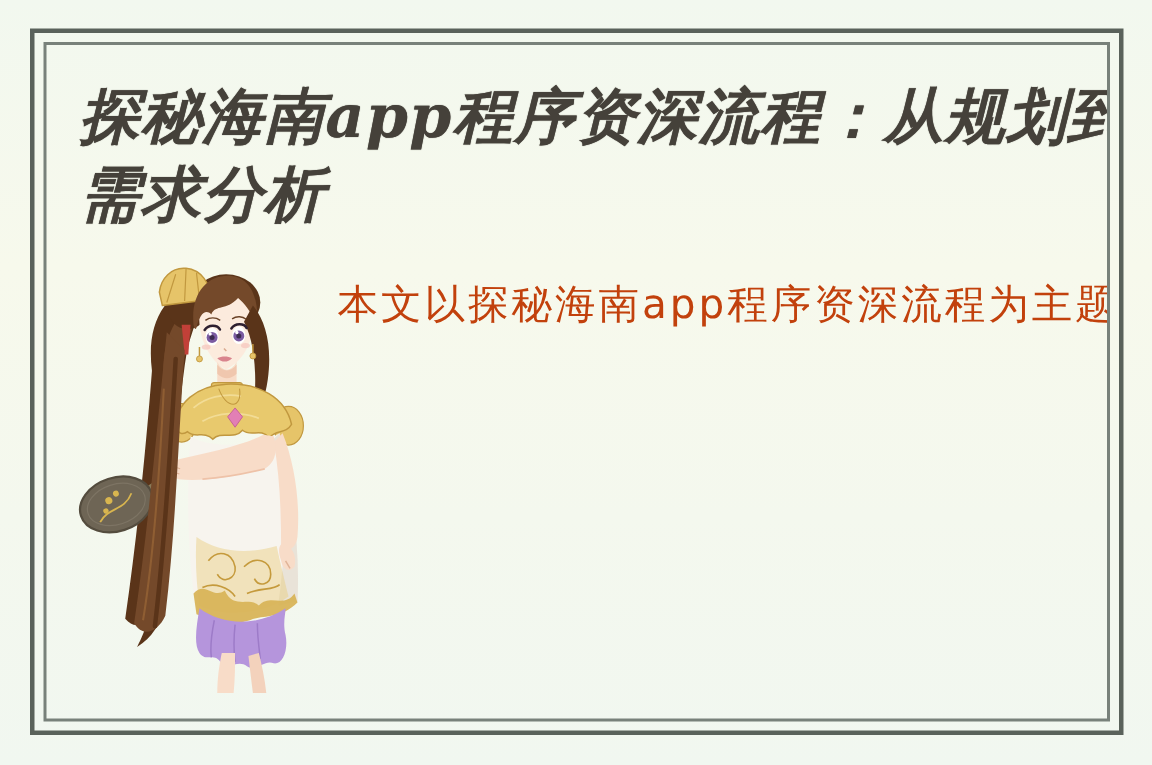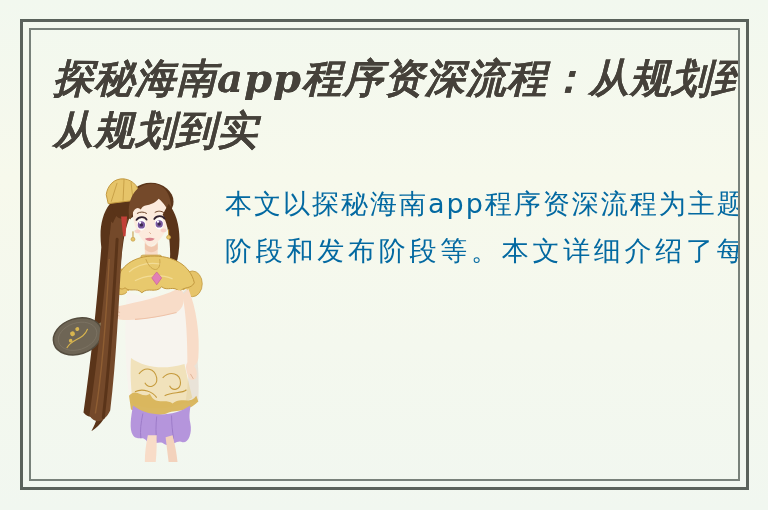--- a/index.html
+++ b/index.html
@@ -32,41 +32,41 @@
   }
   .title .tline { display:block; white-space:nowrap; }
   .body-row { display:flex; margin-top:14px; }
   .illustration { flex:0 0 170px; width:170px; height:292px; margin-left:-2px; }
   .body-text {
     flex:1;
     padding:10px 2px 0 10px;
     font-size:27px;
     line-height:47px;
     letter-spacing:2px;
-    color:#0369a1;
+    color:#c2410c;
   }
   .bline {
     display:block;
     text-align:justify;
     text-align-last:justify;
     text-justify:inter-character;
     white-space:nowrap;
   }
   .bline.last { text-align-last:left; }
 </style>
 </head>
 <body>
 
 <div class="frame-outer">
   <div class="frame-inner">
     <div class="content">
 
       <h1 class="title">
         <span class="tline">探秘海南app程序资深流程：从规划到实</span>
-        <span class="tline">从规划到实</span>
+        <span class="tline">需求分析</span>
       </h1>
 
       <div class="body-row">
 
         <svg class="illustration" viewBox="0 0 170 295" xmlns="http://www.w3.org/2000/svg">
 
           <g>
             <path d="M92 18 C 64 24, 52 46, 56 78 C 52 130, 46 190, 38 245 C 44 252, 50 250, 54 242
                      C 52 252, 49 258, 46 264 C 56 258, 62 248, 64 238 C 70 170, 72 110, 80 62 C 86 44, 90 30, 92 18 Z" fill="#5a3419"></path>
             <path d="M88 30 C 70 40, 62 60, 64 86 C 60 140, 55 195, 48 240 C 54 244, 60 240, 63 232
@@ -193,19 +193,18 @@
 
           <g>
             <path d="M66 52 C 60 110, 54 180, 44 248 C 50 258, 60 254, 65 243 C 72 185, 74 120, 78 64 Z" fill="#74492a"></path>
             <path d="M72 70 C 68 140, 64 200, 58 250" stroke="#5a3419" stroke-width="3" fill="none" stroke-linecap="round"></path>
             <path d="M64 90 C 61 150, 56 210, 50 246" stroke="#8f5e33" stroke-width="1.4" fill="none"></path>
           </g>
         </svg>
 
         <div class="body-text">
           <span class="bline">本文以探秘海南app程序资深流程为主题</span>
-          <span class="bline">阶段和发布阶段等。本文详细介绍了每</span>
         </div>
       </div>
 
     </div>
   </div>
 </div>
 
 </body></html>

